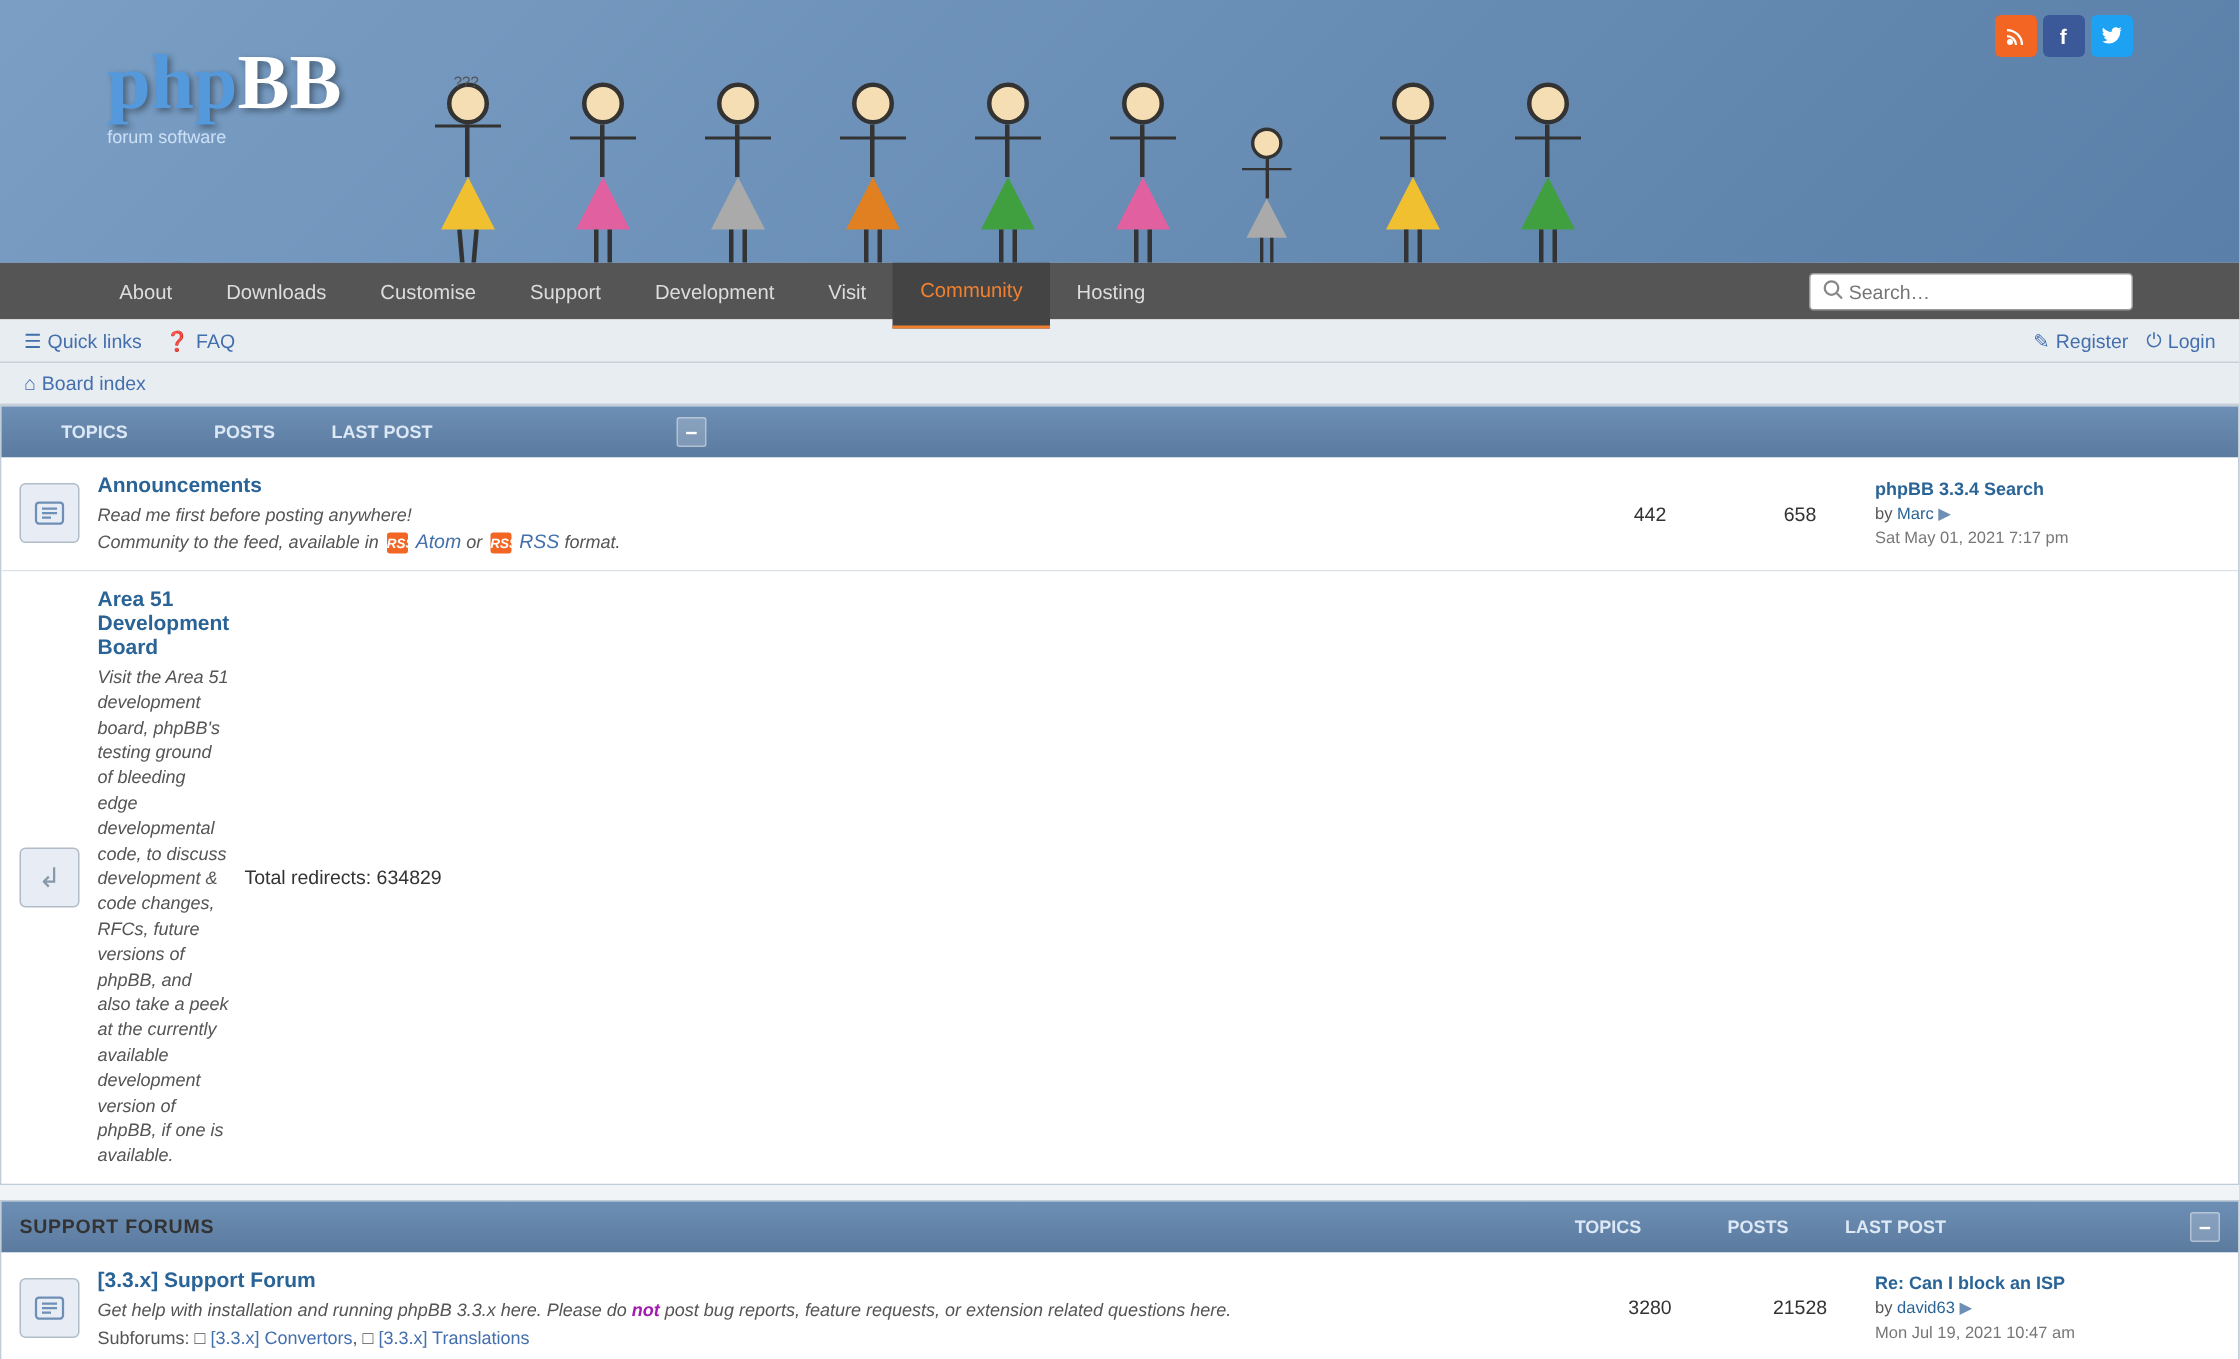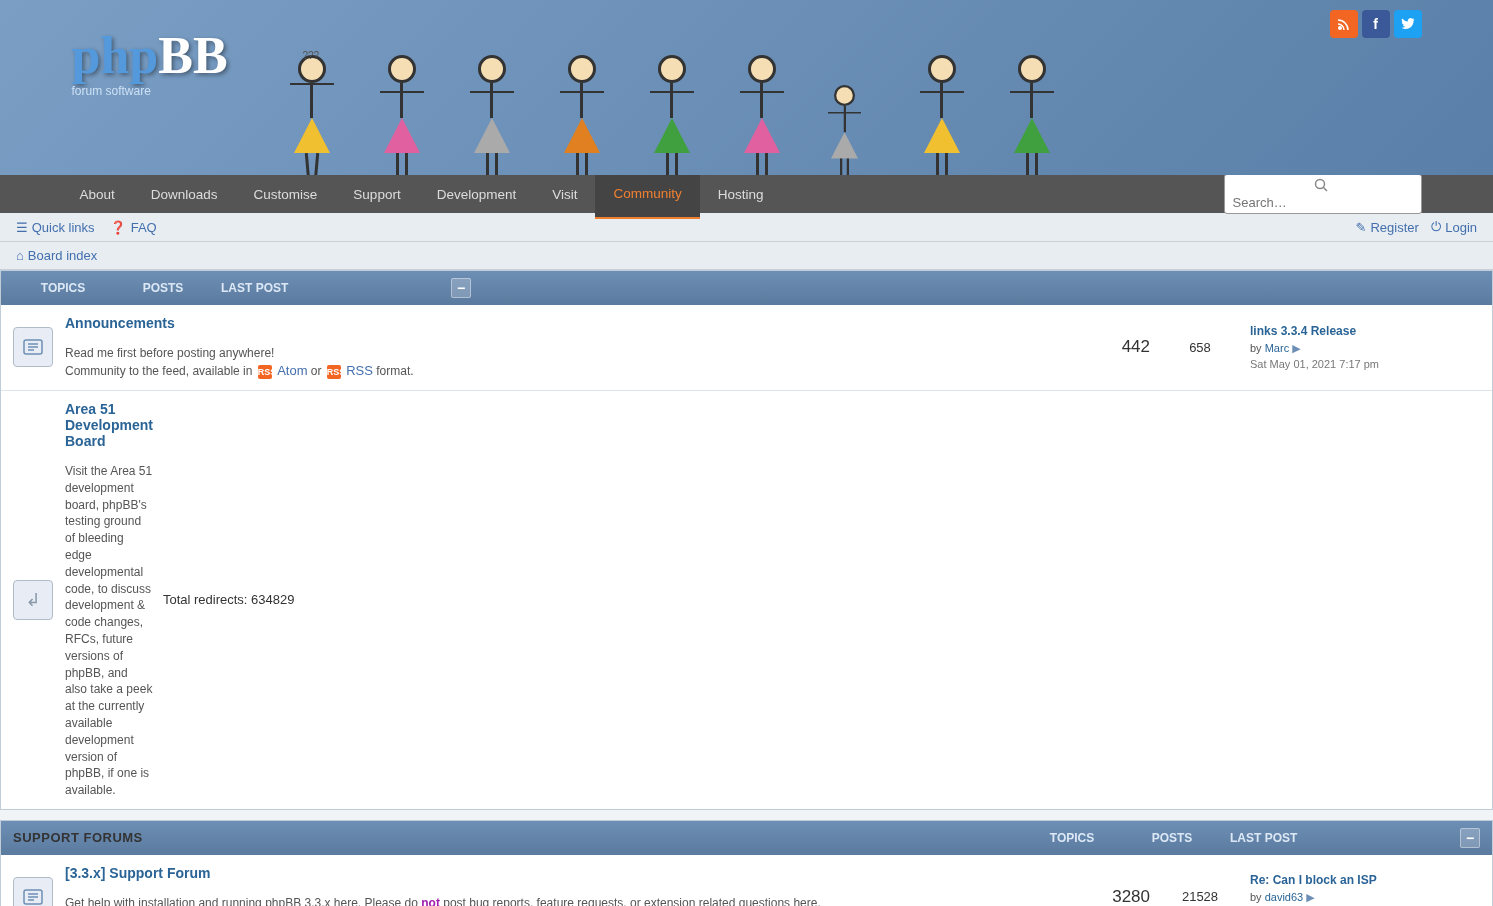--- a/index.html
+++ b/index.html
@@ -159,21 +159,20 @@
       border-bottom: 2px solid #f08030;
     }
     #search-box {
       display: flex;
       align-items: center;
       background: white;
       border: 1px solid #999;
       border-radius: 3px;
       padding: 3px 8px;
       margin-right: 10px;
-      flex-direction: column;
     }
     #search-box input {
       border: none;
       outline: none;
       font-size: 13px;
       width: 180px;
       background: transparent;
     }
     #search-box .search-icon-svg {
       color: #777;
@@ -294,31 +293,32 @@
     .forum-info { flex: 1; }
     .forum-name {
       color: #2a6496;
       font-size: 14px;
       font-weight: bold;
       cursor: pointer;
     }
     .forum-desc {
       color: #555;
       font-size: 12px;
-      margin-top: 14px;
+      margin-top: 4px;
       line-height: 1.4;
+      font-style: italic;
     }
     .forum-desc strong { font-weight: bold; color: #a21caf; }
     .forum-subforums {
       font-size: 12px;
       color: #555;
       margin-top: 3px;
     }
     .forum-subforums a { color: #436fad; cursor: pointer; }
-    .forum-topics { width: 100px; text-align: right; font-size: 17px; color: #333; }
+    .forum-topics { width: 100px; text-align: center; font-size: 13px; color: #333; }
     .forum-posts { width: 100px; text-align: center; font-size: 13px; color: #333; }
     .forum-lastpost {
       width: 230px;
       font-size: 12px;
       color: #333;
       line-height: 1.5;
     }
     .forum-lastpost .lp-title {
       color: #2a6496;
       font-weight: bold;
@@ -602,21 +602,21 @@
           <a class="ql-item" style="display:inline;">Atom</a>
           <span> or </span>
           <span class="feed-icon">RSS</span>
           <a class="ql-item" style="display:inline;">RSS</a>
           <span> format.</span>
         </div>
       </div>
       <div class="forum-topics">442</div>
       <div class="forum-posts">658</div>
       <div class="forum-lastpost">
-        <div class="lp-title">links 3.3.4 Release</div>
+        <div class="lp-title">phpBB 3.3.4 Search</div>
         <div class="lp-by">
           <span>by </span>
           <span class="lp-user">Marc</span>
           <span class="lp-view-icon"> ▶</span>
         </div>
         <div class="lp-date">Sat May 01, 2021 7:17 pm</div>
       </div>
     </div>
 
     <div class="forum-row">

